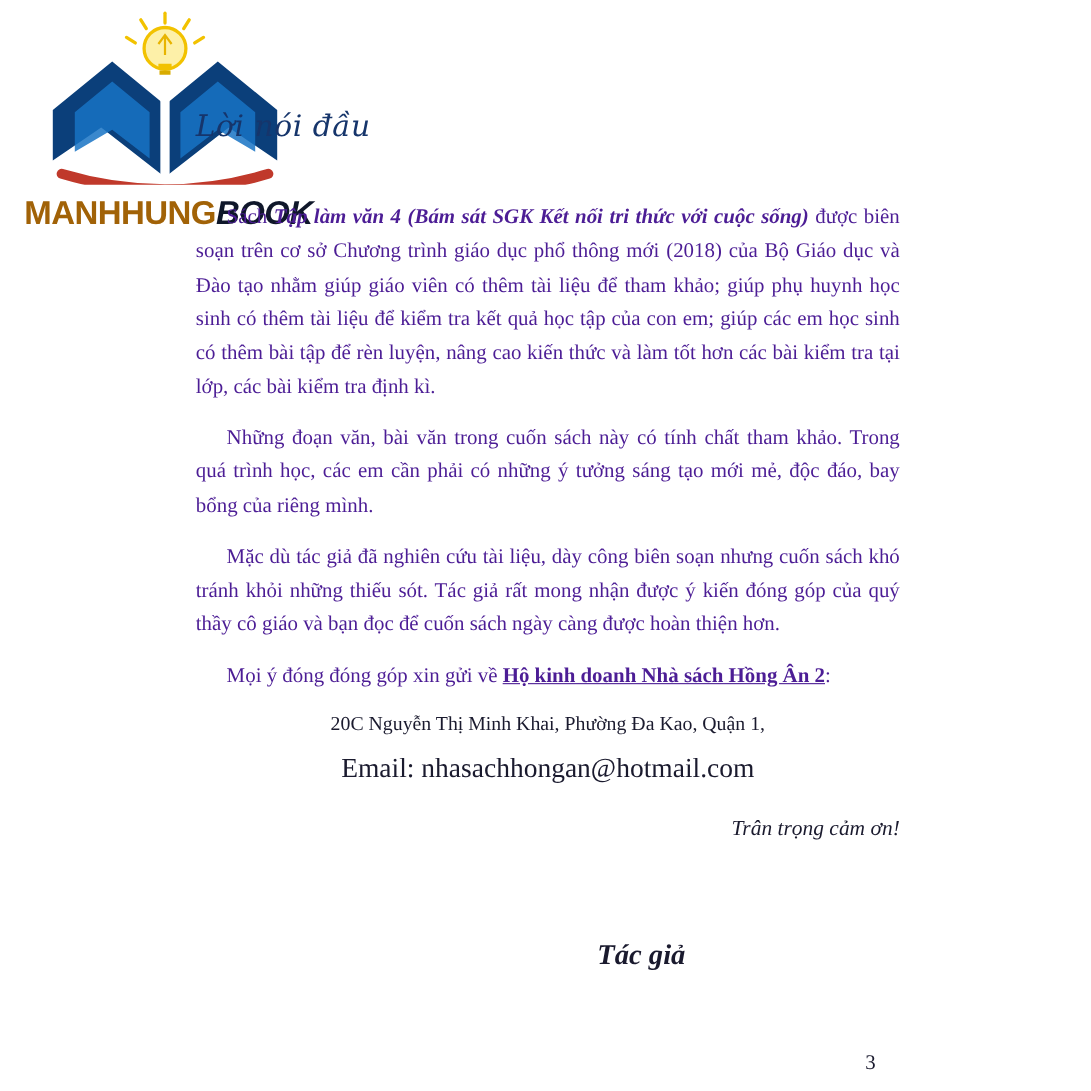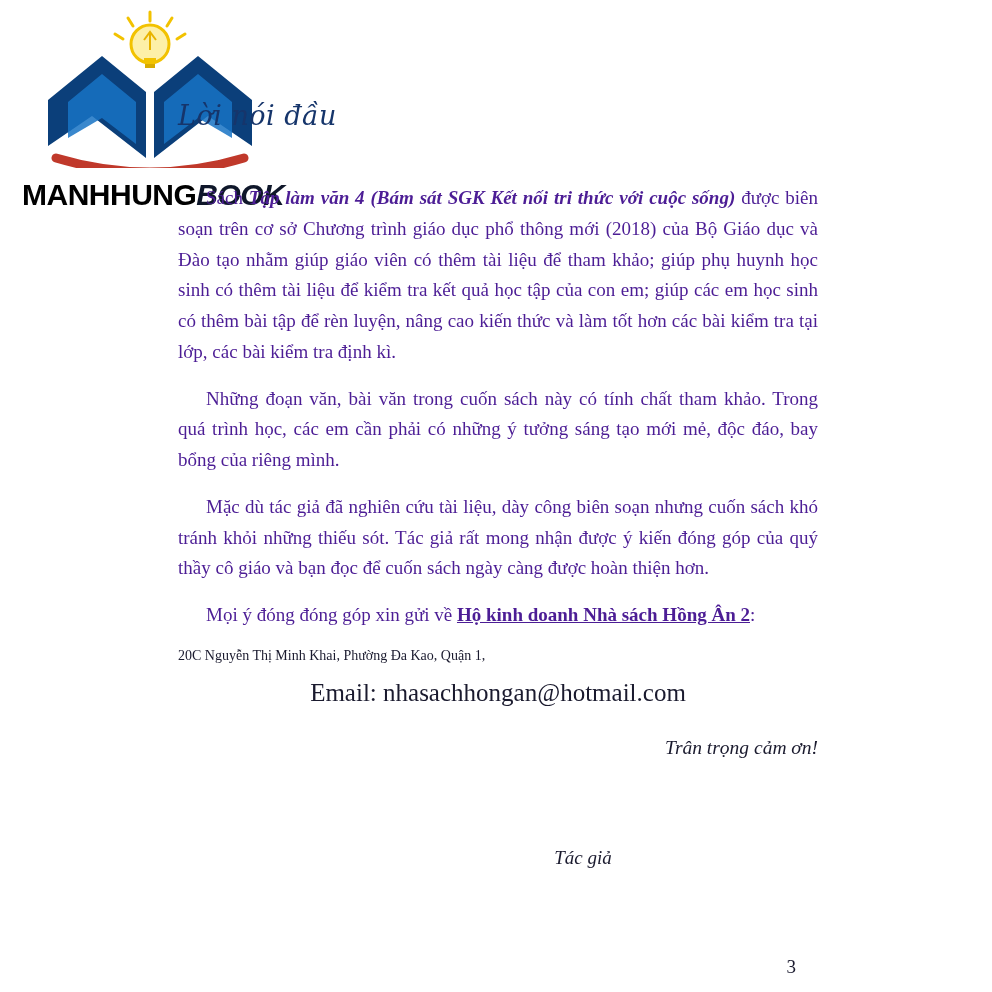--- a/index.html
+++ b/index.html
@@ -36,21 +36,21 @@
     left: 8px;
     top: 172px;
     width: 285px;
     font-family: "Liberation Sans", sans-serif;
     font-weight: bold;
     font-size: 30px;
     letter-spacing: -0.5px;
     line-height: 1;
     white-space: nowrap;
   }
-  .logo-text .t1 { color: #000000; }
+  .logo-text .t1 { color: #a16207; }
   .logo-text .t2 { color: #0f172a; font-style: italic; }
 
   
   .page {
     position: absolute;
     left: 178px;
     top: 100px;
     width: 640px;
   }
   .doc-title {
@@ -71,44 +71,45 @@
     color: #4c1d95;
   }
   p.para.last-block { margin-bottom: 14px; }
   .bi {
     font-weight: bold;
     font-style: italic;
   }
   .b { font-weight: bold; text-decoration: underline; }
 
   .addr {
-    font-size: 14px;
+    text-align: center;
+    font-size: 18px;
     line-height: 1.55;
     margin: 8px 0 0 0;
     text-indent: 0;
   }
   .email {
     text-align: center;
     font-size: 25px;
     margin: 12px 0 0 0;
     text-indent: 0;
   }
   .thanks {
     font-style: italic;
     font-size: 19.5px;
     margin: 30px 0 0 0;
     text-indent: 28px;
     text-align: right;
   }
   .signature {
     margin: 88px 0 0 0;
     text-align: center;
-    font-weight: normal;
+    font-weight: bold;
     font-style: italic;
-    font-size: 19px;
+    font-size: 26px;
     padding-left: 170px;
   }
   .page-number {
     position: absolute;
     right: 196px;
     bottom: 14px;
     font-size: 19px;
     color: #1b1b2f;
   }
 </style>

